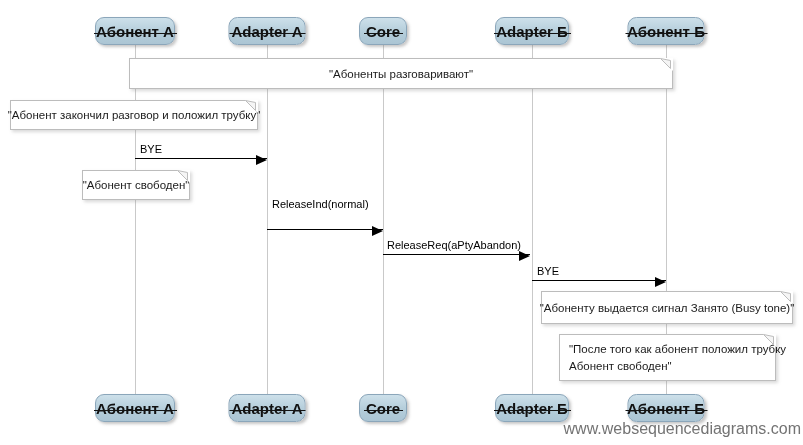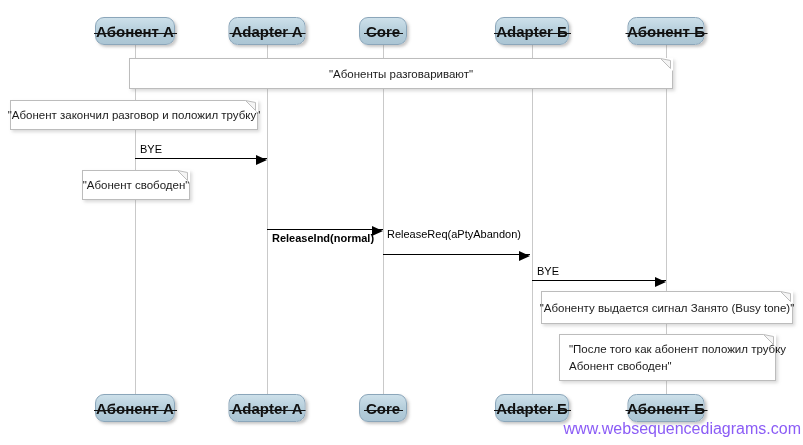--- a/index.html
+++ b/index.html
@@ -65,21 +65,21 @@
   }
   .msg-label{
     position:absolute;
     font-size:11px;color:#000;
     white-space:nowrap;
     z-index:2;
   }
   .watermark{
     position:absolute;
     right:2px;top:420px;
-    font-size:16px;color:#8b5cf6;
+    font-size:16px;color:#737373;
     white-space:nowrap;
     z-index:4;
   }
 </style>
 </head>
 <body>
 
 <div id="canvas">
 
   <div class="lifeline" style="left:135px;"></div>
@@ -126,26 +126,26 @@
   </div>
 
   <div class="note note-center" style="left:82px;top:170px;width:108px;height:30px;">
     <svg class="note-fold" width="13" height="13" viewBox="0 0 13 13">
       <path d="M0,0 L13,13 L13,0 Z" fill="#ffffff"></path>
       <path d="M0.5,0.5 L10.5,10.5 L10.5,2.5 Z" fill="#f5f5f5" stroke="#bcbcbc" stroke-width="1" stroke-linejoin="round"></path>
     </svg>
     <span>"Абонент свободен"</span>
   </div>
 
-  <div class="msg-label" style="left:272px;top:232px;font-weight:bold;">ReleaseInd(normal)</div>
+  <div class="msg-label" style="left:272px;top:198px;">ReleaseInd(normal)</div>
   <div class="msg-line" style="left:267px;top:229px;width:116px;">
     <div class="msg-head"></div>
   </div>
 
-  <div class="msg-label" style="left:387px;top:228px;">ReleaseReq(aPtyAbandon)</div>
+  <div class="msg-label" style="left:387px;top:239px;">ReleaseReq(aPtyAbandon)</div>
   <div class="msg-line" style="left:383px;top:254px;width:147px;">
     <div class="msg-head"></div>
   </div>
 
   <div class="msg-label" style="left:537px;top:265px;">BYE</div>
   <div class="msg-line" style="left:532px;top:280px;width:134px;">
     <div class="msg-head"></div>
   </div>
 
   <div class="note note-center" style="left:541px;top:291px;width:252px;height:33px;">

